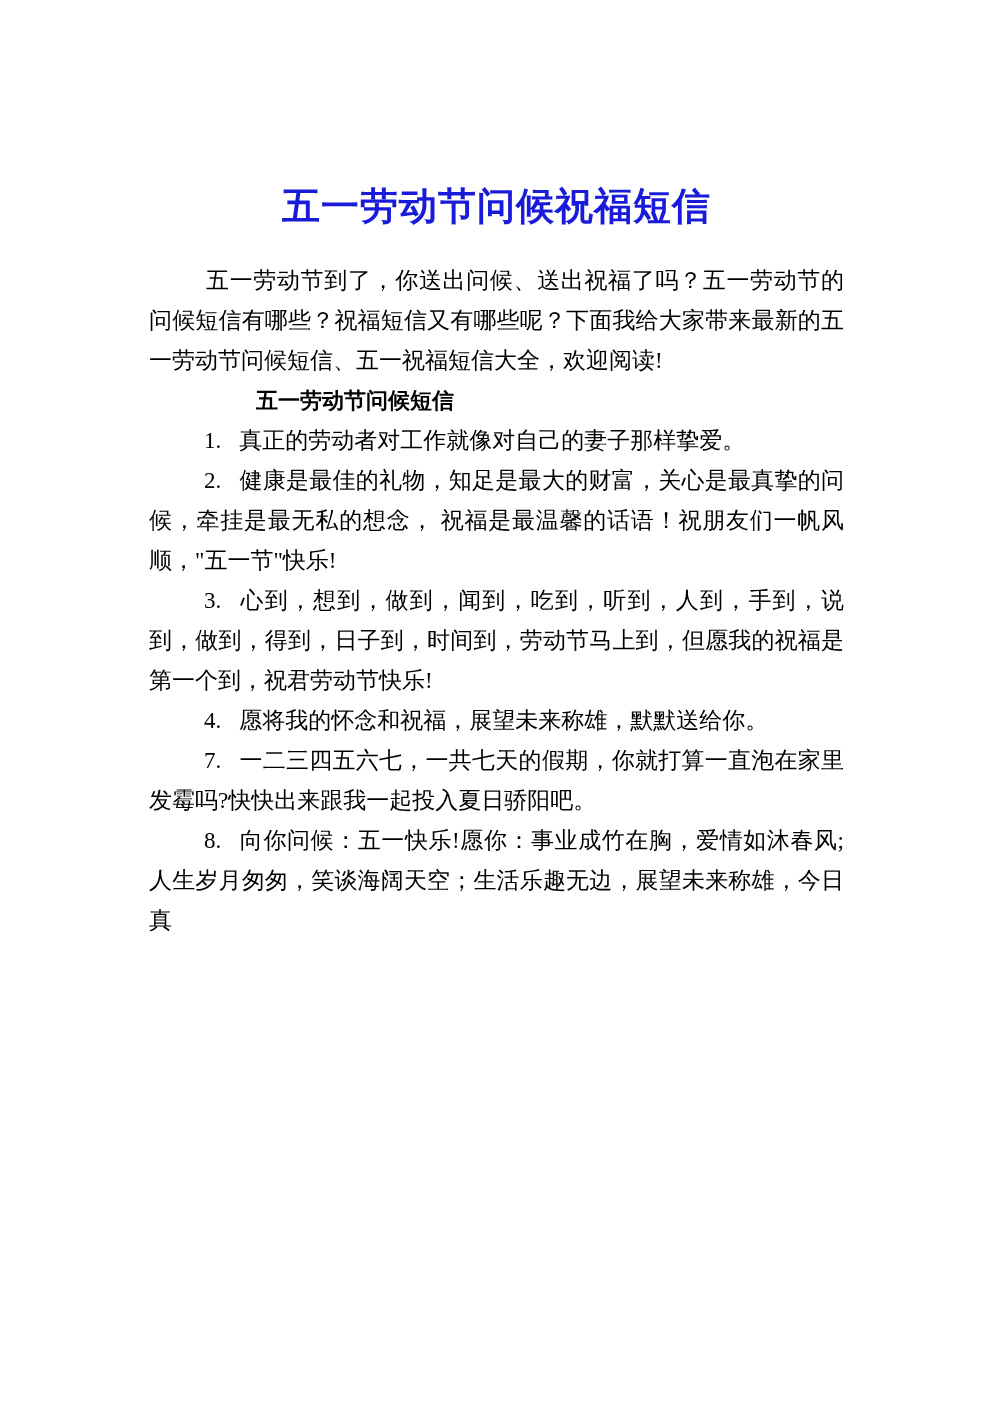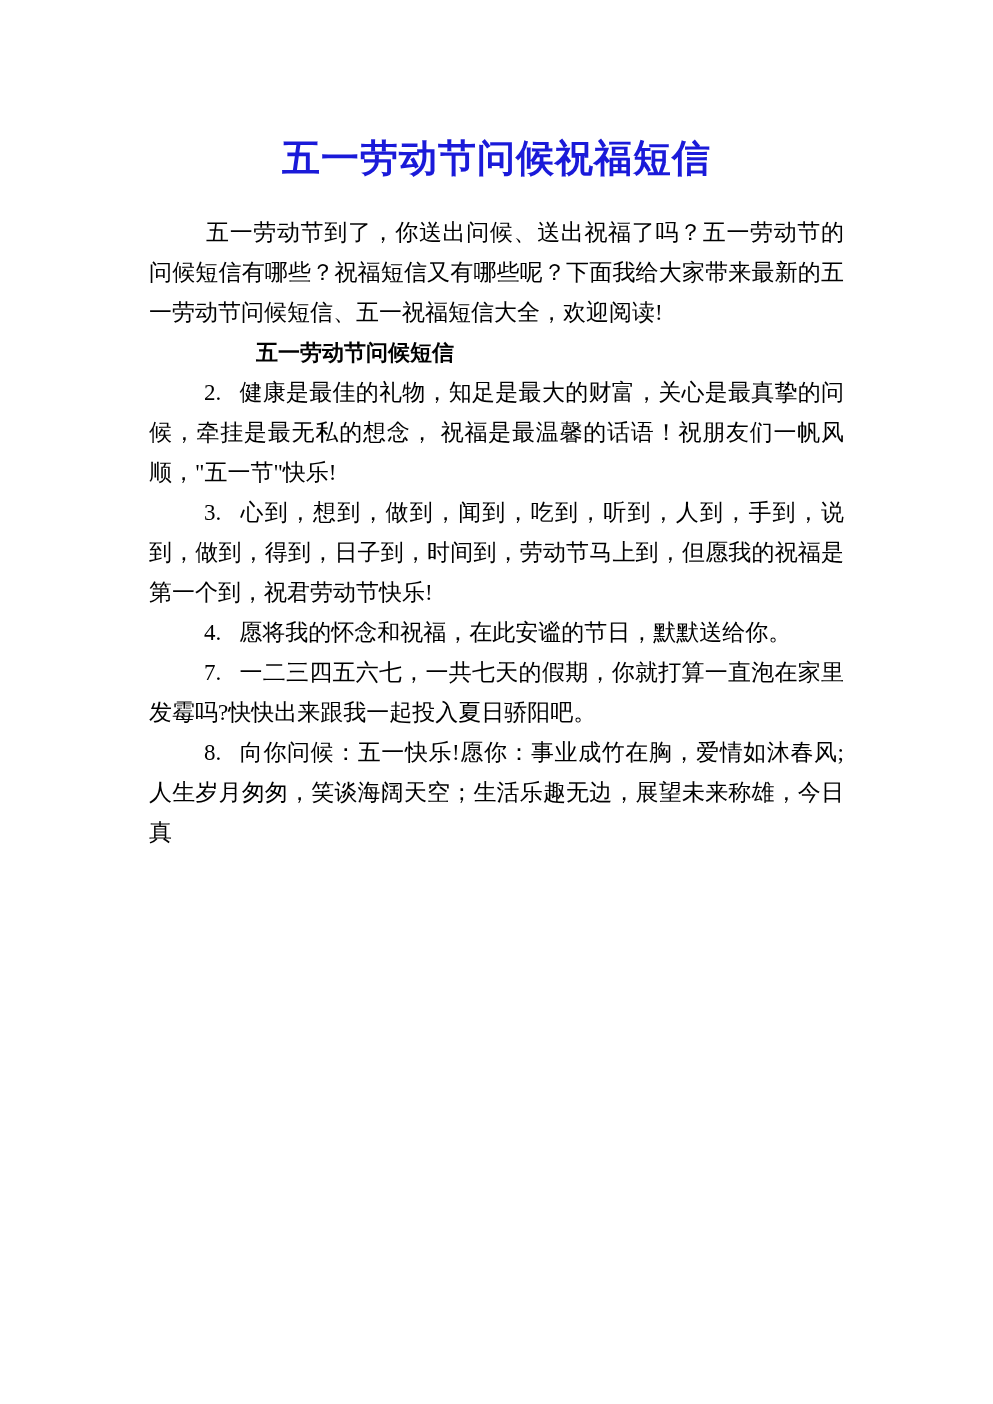--- a/index.html
+++ b/index.html
@@ -4,20 +4,21 @@
 <style>
   html, body { margin: 0; padding: 0; background: #ffffff; }
   .page {
     position: relative;
     width: 993px;
     height: 1236px;
     background: #ffffff;
     overflow: hidden;
     font-family: "Liberation Serif", serif;
     color: #000000;
+    margin-top: 48px;
   }
   .doc-title {
     margin: 0;
     padding-top: 134px;
     text-align: center;
     font-family: "Liberation Sans", sans-serif;
     font-weight: 900;
     font-size: 38px;
     line-height: 48px;
     letter-spacing: 1px;
@@ -63,26 +64,27 @@
 <div class="page">
 
   <h1 class="doc-title" style="color: rgb(26, 26, 217);">五一劳动节问候祝福短信</h1>
 
   <div class="content">
 
     <p class="intro">五一劳动节到了，你送出问候、送出祝福了吗？五一劳动节的问候短信有哪些？祝福短信又有哪些呢？下面我给大家带来最新的五一劳动节问候短信、五一祝福短信大全，欢迎阅读!</p>
 
     <p class="section-heading">五一劳动节问候短信</p>
 
+    <p class="list-item"><span class="num">1.</span><span>真正的劳动者对工作就像对自己的妻子那样挚爱。</span></p>
 
     <p class="list-item"><span class="num">2.</span><span>健康是最佳的礼物，知足是最大的财富，关心是最真挚的问候，牵挂是最无私的想念， 祝福是最温馨的话语！祝朋友们一帆风顺，"五一节"快乐!</span></p>
 
     <p class="list-item"><span class="num">3.</span><span>心到，想到，做到，闻到，吃到，听到，人到，手到，说到，做到，得到，日子到，时间到，劳动节马上到，但愿我的祝福是第一个到，祝君劳动节快乐!</span></p>
 
-    <p class="list-item"><span class="num">4.</span><span>愿将我的怀念和祝福，在此安谧的节日，默默送给你。</span></p>
+    <p class="list-item"><span class="num">4.</span><span>愿将我的怀念和祝福，展望未来称雄，默默送给你。</span></p>
 
 
 
     <p class="list-item"><span class="num">7.</span><span>一二三四五六七，一共七天的假期，你就打算一直泡在家里发霉吗?快快出来跟我一起投入夏日骄阳吧。</span></p>
 
     <p class="list-item"><span class="num">8.</span><span>向你问候：五一快乐!愿你：事业成竹在胸，爱情如沐春风;人生岁月匆匆，笑谈海阔天空；生活乐趣无边，展望未来称雄，今日真</span></p>
 
   </div>
 
   <div class="footer-bar" style="background-color: rgb(0, 0, 0); font-weight: bold;">

